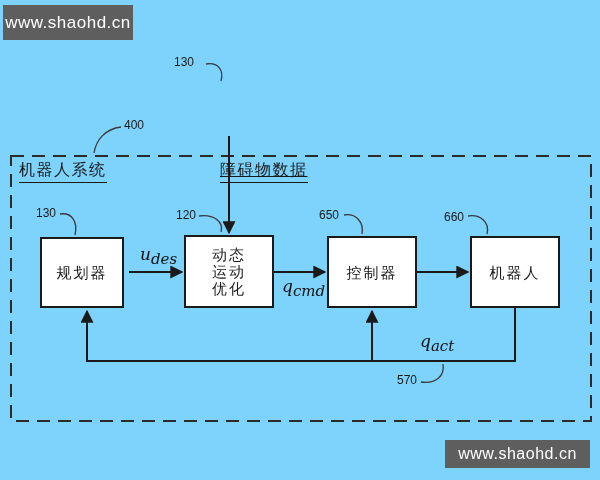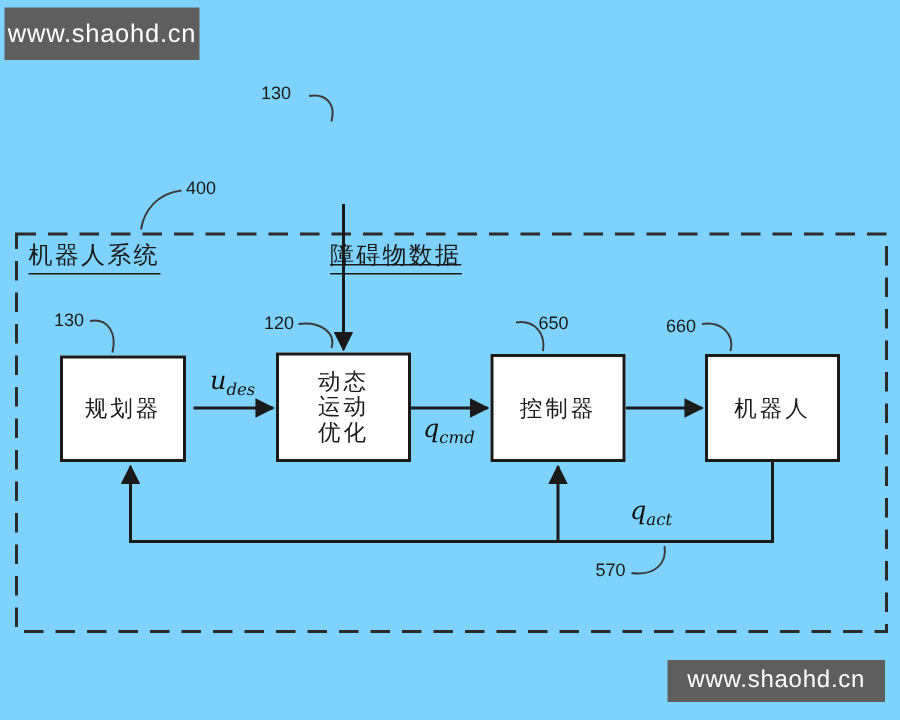--- a/index.html
+++ b/index.html
@@ -46,21 +46,21 @@
 
   .ref {
     position: absolute;
     font-size: 12px;
     color: #1a1a1a;
   }
   .ref-130 { left: 174px; top: 55px;  }
   .ref-700 { left: 124px; top: 118px; }
   .ref-110 { left: 36px;  top: 206px; }
   .ref-120 { left: 176px; top: 208px; text-align: right; }
-  .ref-650 { left: 319px; top: 208px; margin-left: 40px; }
+  .ref-650 { left: 319px; top: 208px; }
   .ref-660 { left: 444px; top: 210px; }
   .ref-770 { left: 397px; top: 373px; }
 
   .underlined-label {
     position: absolute;
     font-size: 16px;
     letter-spacing: 1.5px;
     padding-bottom: 1px;
     border-bottom: 1.5px solid #1a1a1a;
   }
@@ -68,21 +68,21 @@
   .obstacle-label { left: 220px; top: 160px; text-decoration: underline; }
 
   .signal {
     position: absolute;
     font-family: "DejaVu Serif", serif;
     font-style: italic;
     font-size: 17px;
     color: #111;
   }
   .signal .sub {
-    font-size: 11px;
+    font-size: 15px;
     vertical-align: -4px;
     letter-spacing: 0;
   }
   .sig-udes { left: 140px; top: 244px; }
   .sig-qcmd { left: 282px; top: 245px; margin-top: 31px; }
   .sig-qact { left: 420px; top: 331px; text-align: right; }
 
   svg.overlay {
     position: absolute;
     left: 0; top: 0;

